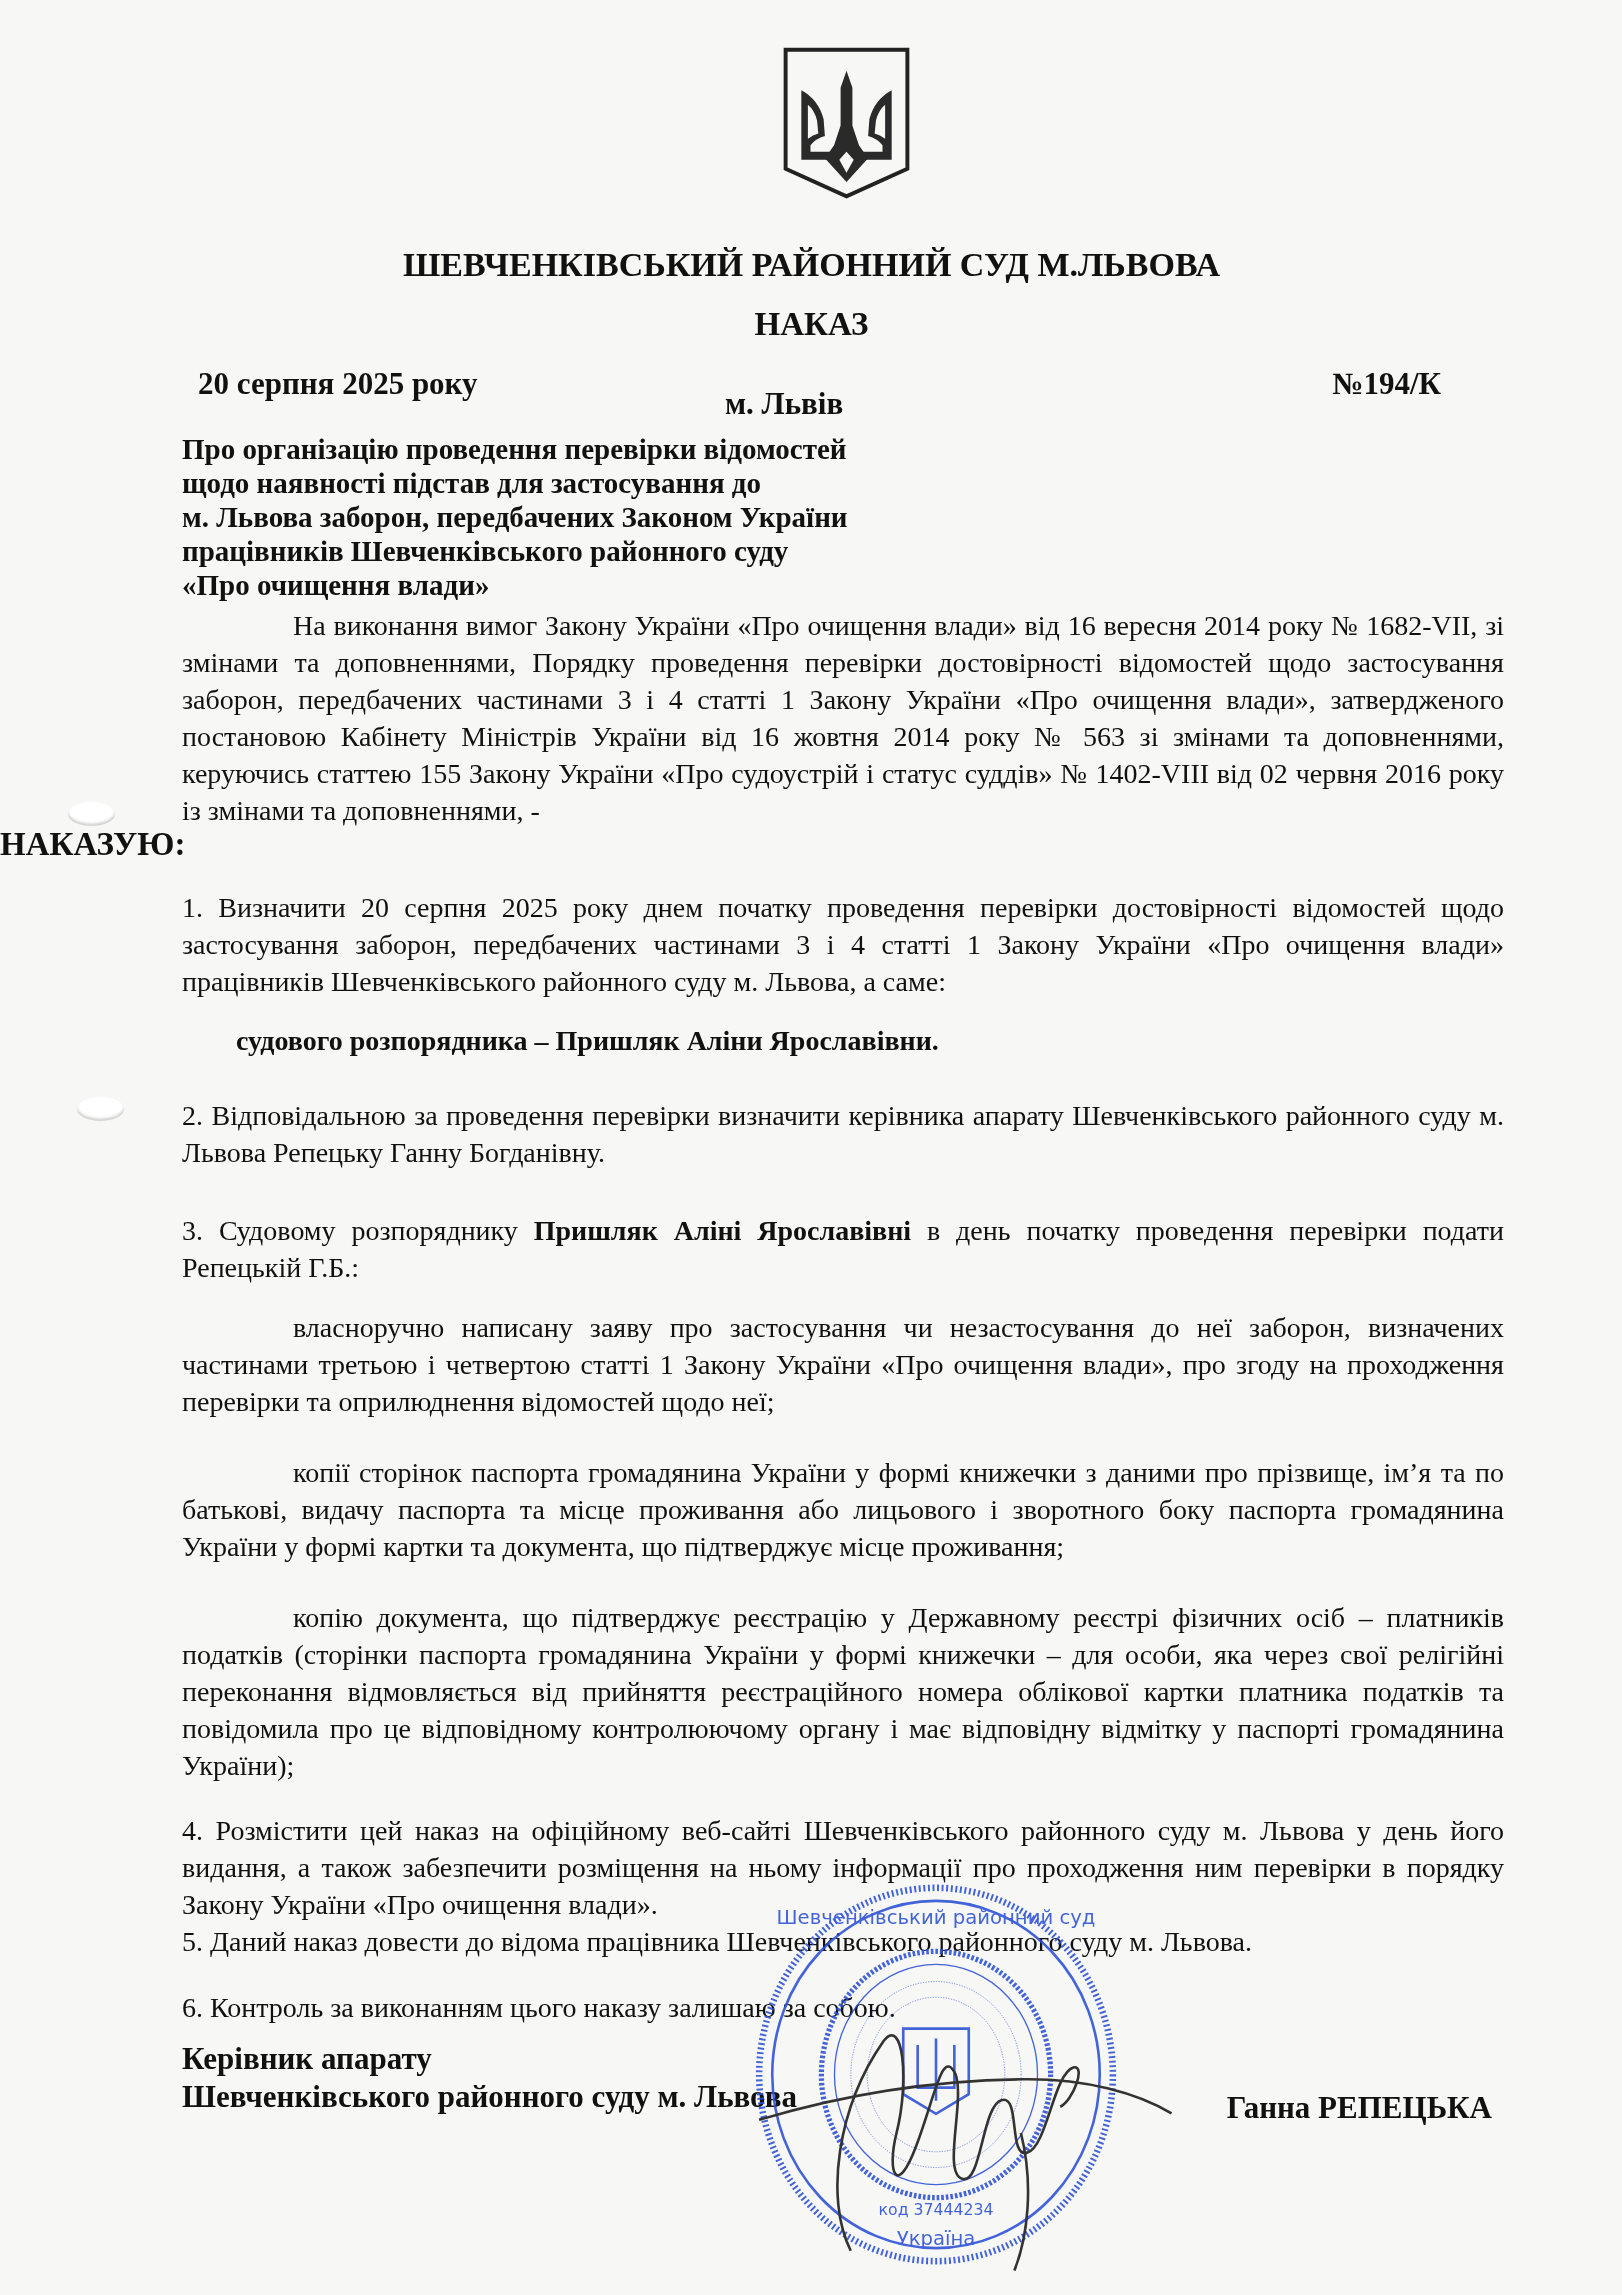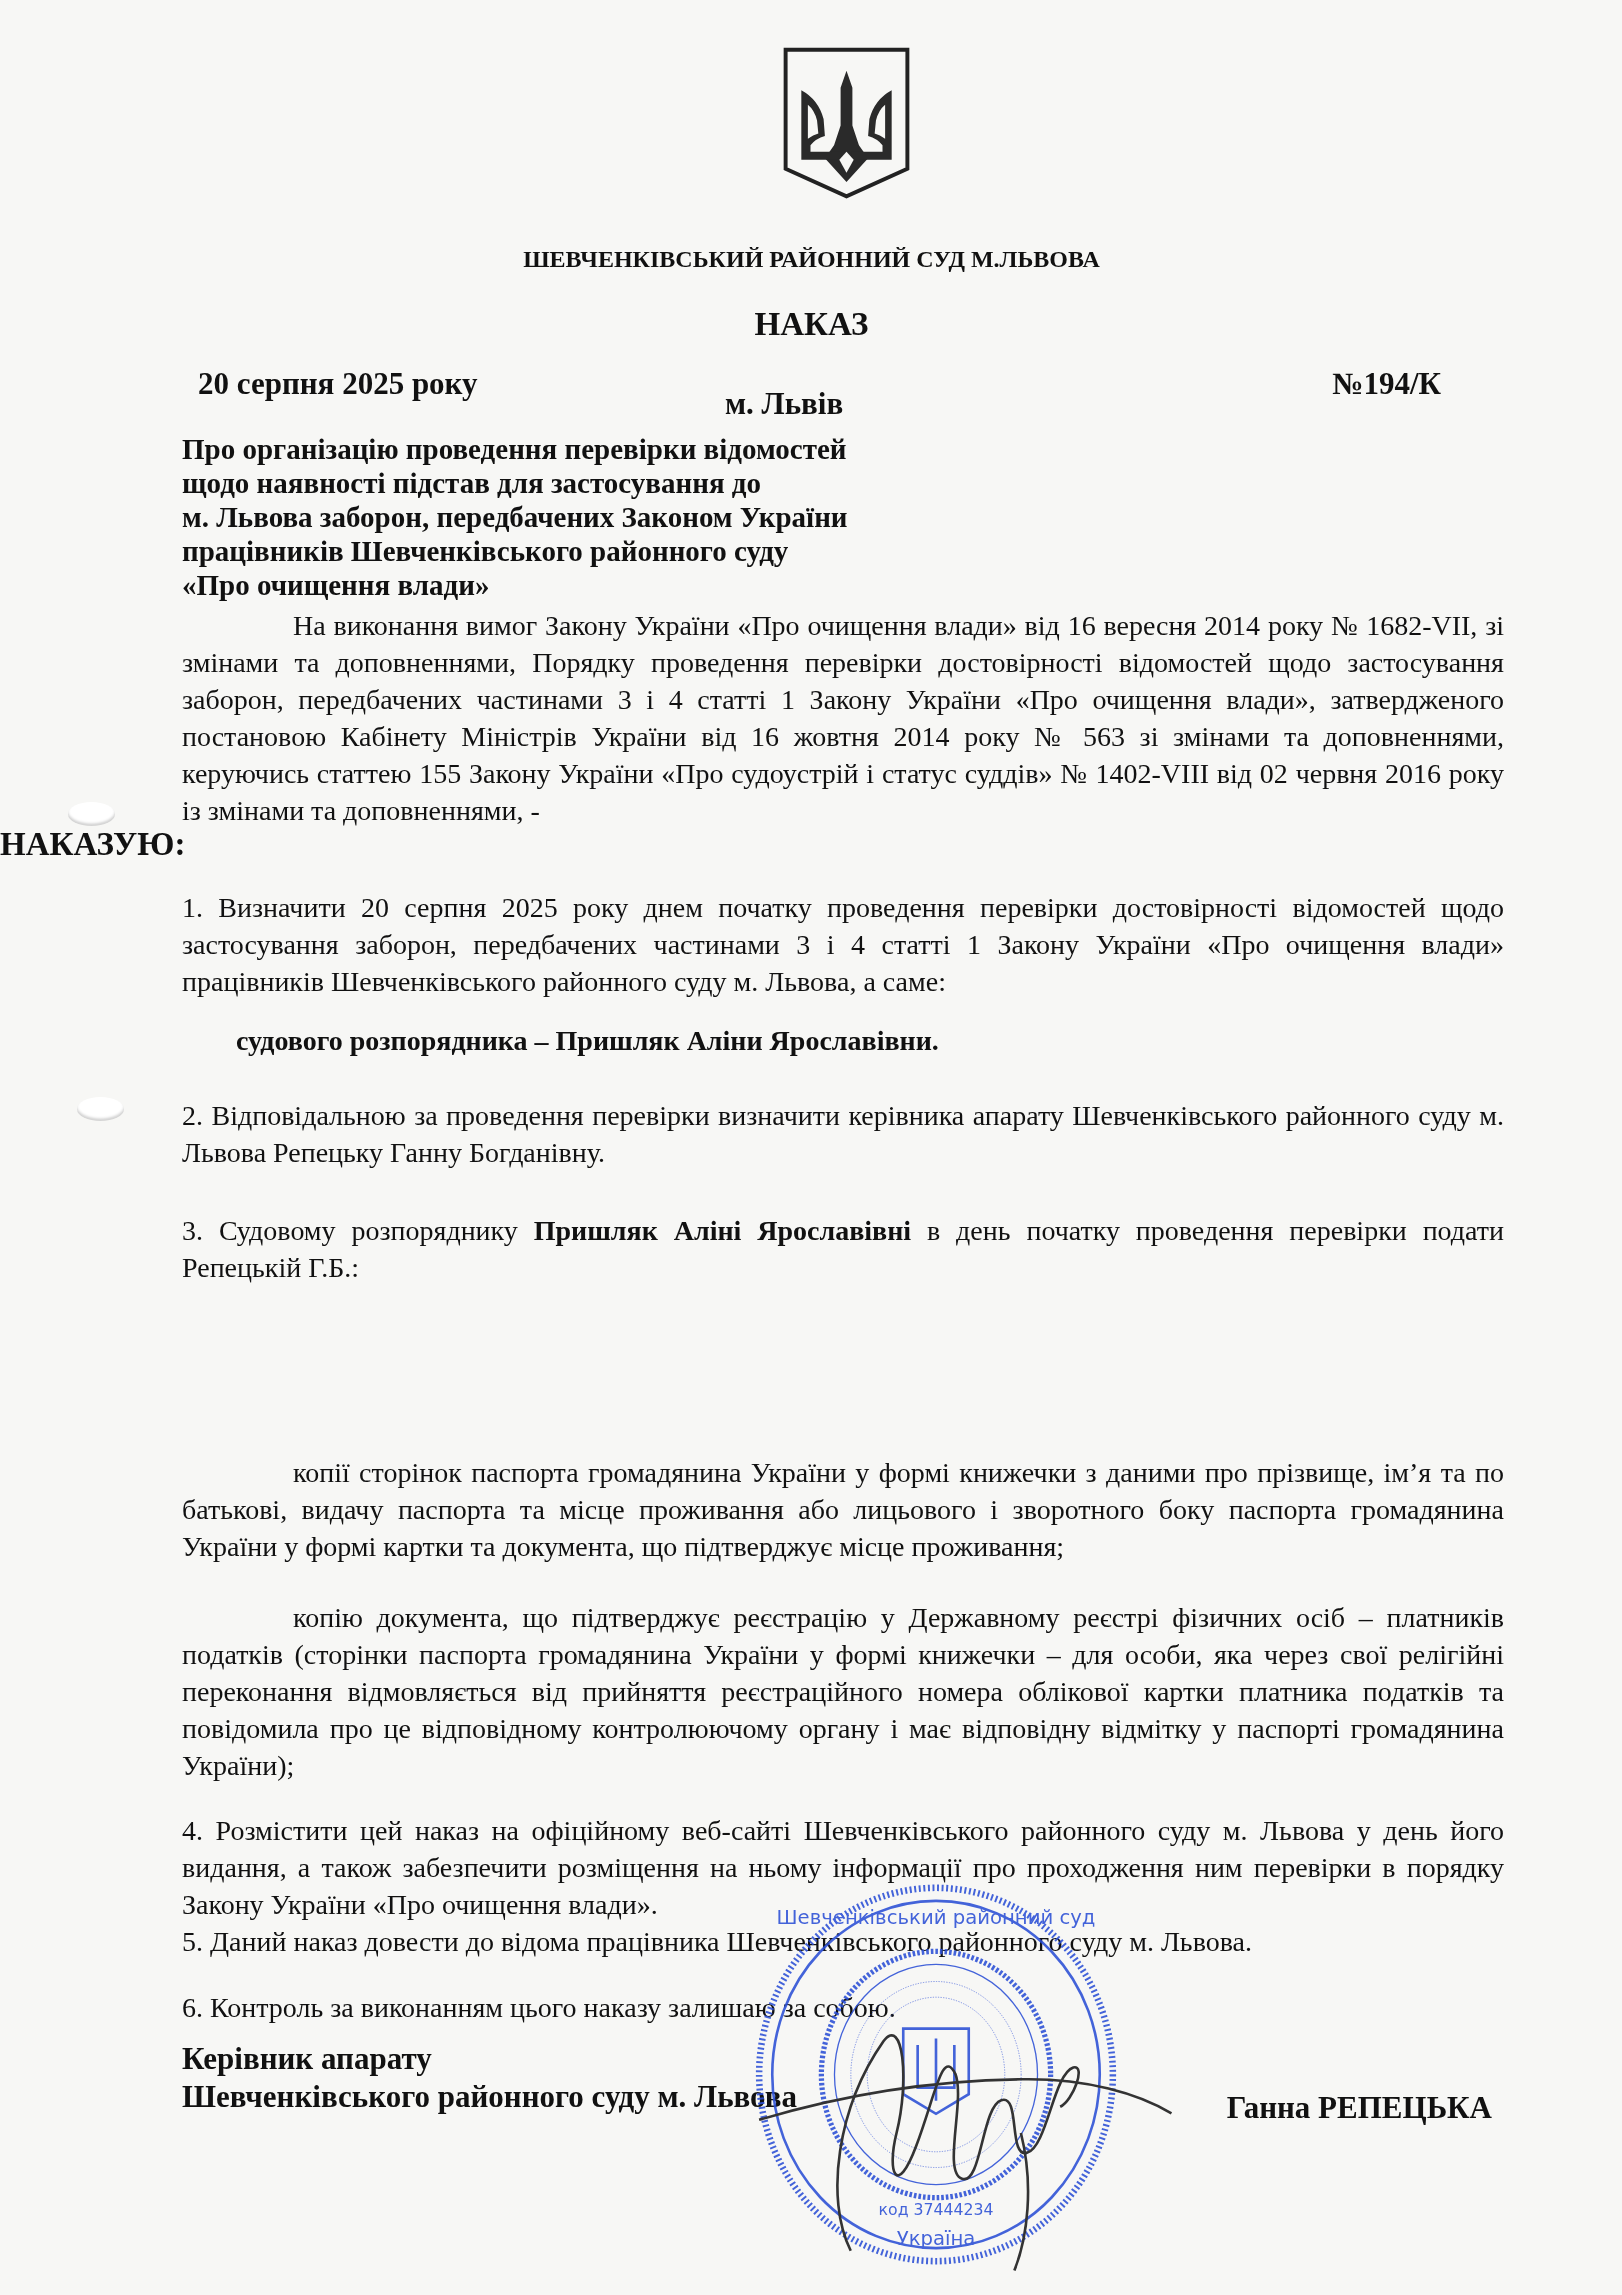--- a/index.html
+++ b/index.html
@@ -10,21 +10,21 @@
     color: #111;
   }
   .page { position: absolute; inset: 0; }
   .punch {
     position: absolute; width: 47px; height: 23.6px; border-radius: 50%;
     background: #ffffff; box-shadow: inset 0 -2.6px 2.6px rgba(0,0,0,0.18);
   }
   .emblem { position: absolute; left: 783px; top: 47px; width: 127px; height: 152px; }
   .court-title {
     position: absolute; left: 0; right: 0; top: 246px; text-align: center;
-    font-weight: bold; font-size: 24px; letter-spacing: 0px;
+    font-weight: bold; font-size: 34px; letter-spacing: 0px;
   }
   .order-title {
     position: absolute; left: 0; right: 0; top: 306px; text-align: center;
     font-weight: bold; font-size: 33px;
   }
   .meta-row {
     position: absolute; left: 182px; right: 182px; top: 366px;
     font-weight: bold; font-size: 31px; height: 39px;
   }
   .meta-row span { position: absolute; top: 0; }
@@ -93,20 +93,21 @@
 
   <div class="decree">НАКАЗУЮ:</div>
 
   <div class="body" style="top:889px;">1. Визначити 20 серпня 2025 року днем початку проведення перевірки достовірності відомостей щодо застосування заборон, передбачених частинами 3 і 4 статті 1 Закону України «Про очищення влади» працівників Шевченківського районного суду м. Львова, а саме:</div>
   <div class="body b" style="top:999px; left:236px;">судового розпорядника – Пришляк Аліни Ярославівни.</div>
 
   <div class="body" style="top:1097px;">2. Відповідальною за проведення перевірки визначити керівника апарату Шевченківського районного суду м. Львова Репецьку Ганну Богданівну.</div>
 
   <div class="body" style="top:1212px;"><span>3. Судовому розпоряднику </span><span class="b">Пришляк Аліні Ярославівні</span><span> в день початку проведення перевірки подати Репецькій Г.Б.:</span></div>
 
+  <div class="body indent" style="top:1309px;">власноручно написану заяву про застосування чи незастосування до неї заборон, визначених частинами третьою і четвертою статті 1 Закону України «Про очищення влади», про згоду на проходження перевірки та оприлюднення відомостей щодо неї;</div>
   <div class="body indent" style="top:1454px;">копії сторінок паспорта громадянина України у формі книжечки з даними про прізвище, ім’я та по батькові, видачу паспорта та місце проживання або лицьового і зворотного боку паспорта громадянина України у формі картки та документа, що підтверджує місце проживання;</div>
   <div class="body indent" style="top:1599px;">копію документа, що підтверджує реєстрацію у Державному реєстрі фізичних осіб – платників податків (сторінки паспорта громадянина України у формі книжечки – для особи, яка через свої релігійні переконання відмовляється від прийняття реєстраційного номера облікової картки платника податків та повідомила про це відповідному контролюючому органу і має відповідну відмітку у паспорті громадянина України);</div>
 
   <div class="body" style="top:1784px;margin-top:28px;">4. Розмістити цей наказ на офіційному веб-сайті Шевченківського районного суду м. Львова у день його видання, а також забезпечити розміщення на ньому інформації про проходження ним перевірки в порядку Закону України «Про очищення влади».</div>
   <div class="body" style="top:1923px;">5. Даний наказ довести до відома працівника Шевченківського районного суду м. Львова.</div>
   <div class="body" style="top:1989px;">6. Контроль за виконанням цього наказу залишаю за собою.</div>
 
   <div class="signature-block">
     <div>Керівник апарату</div>
     <div>Шевченківського районного суду м. Львова</div>

